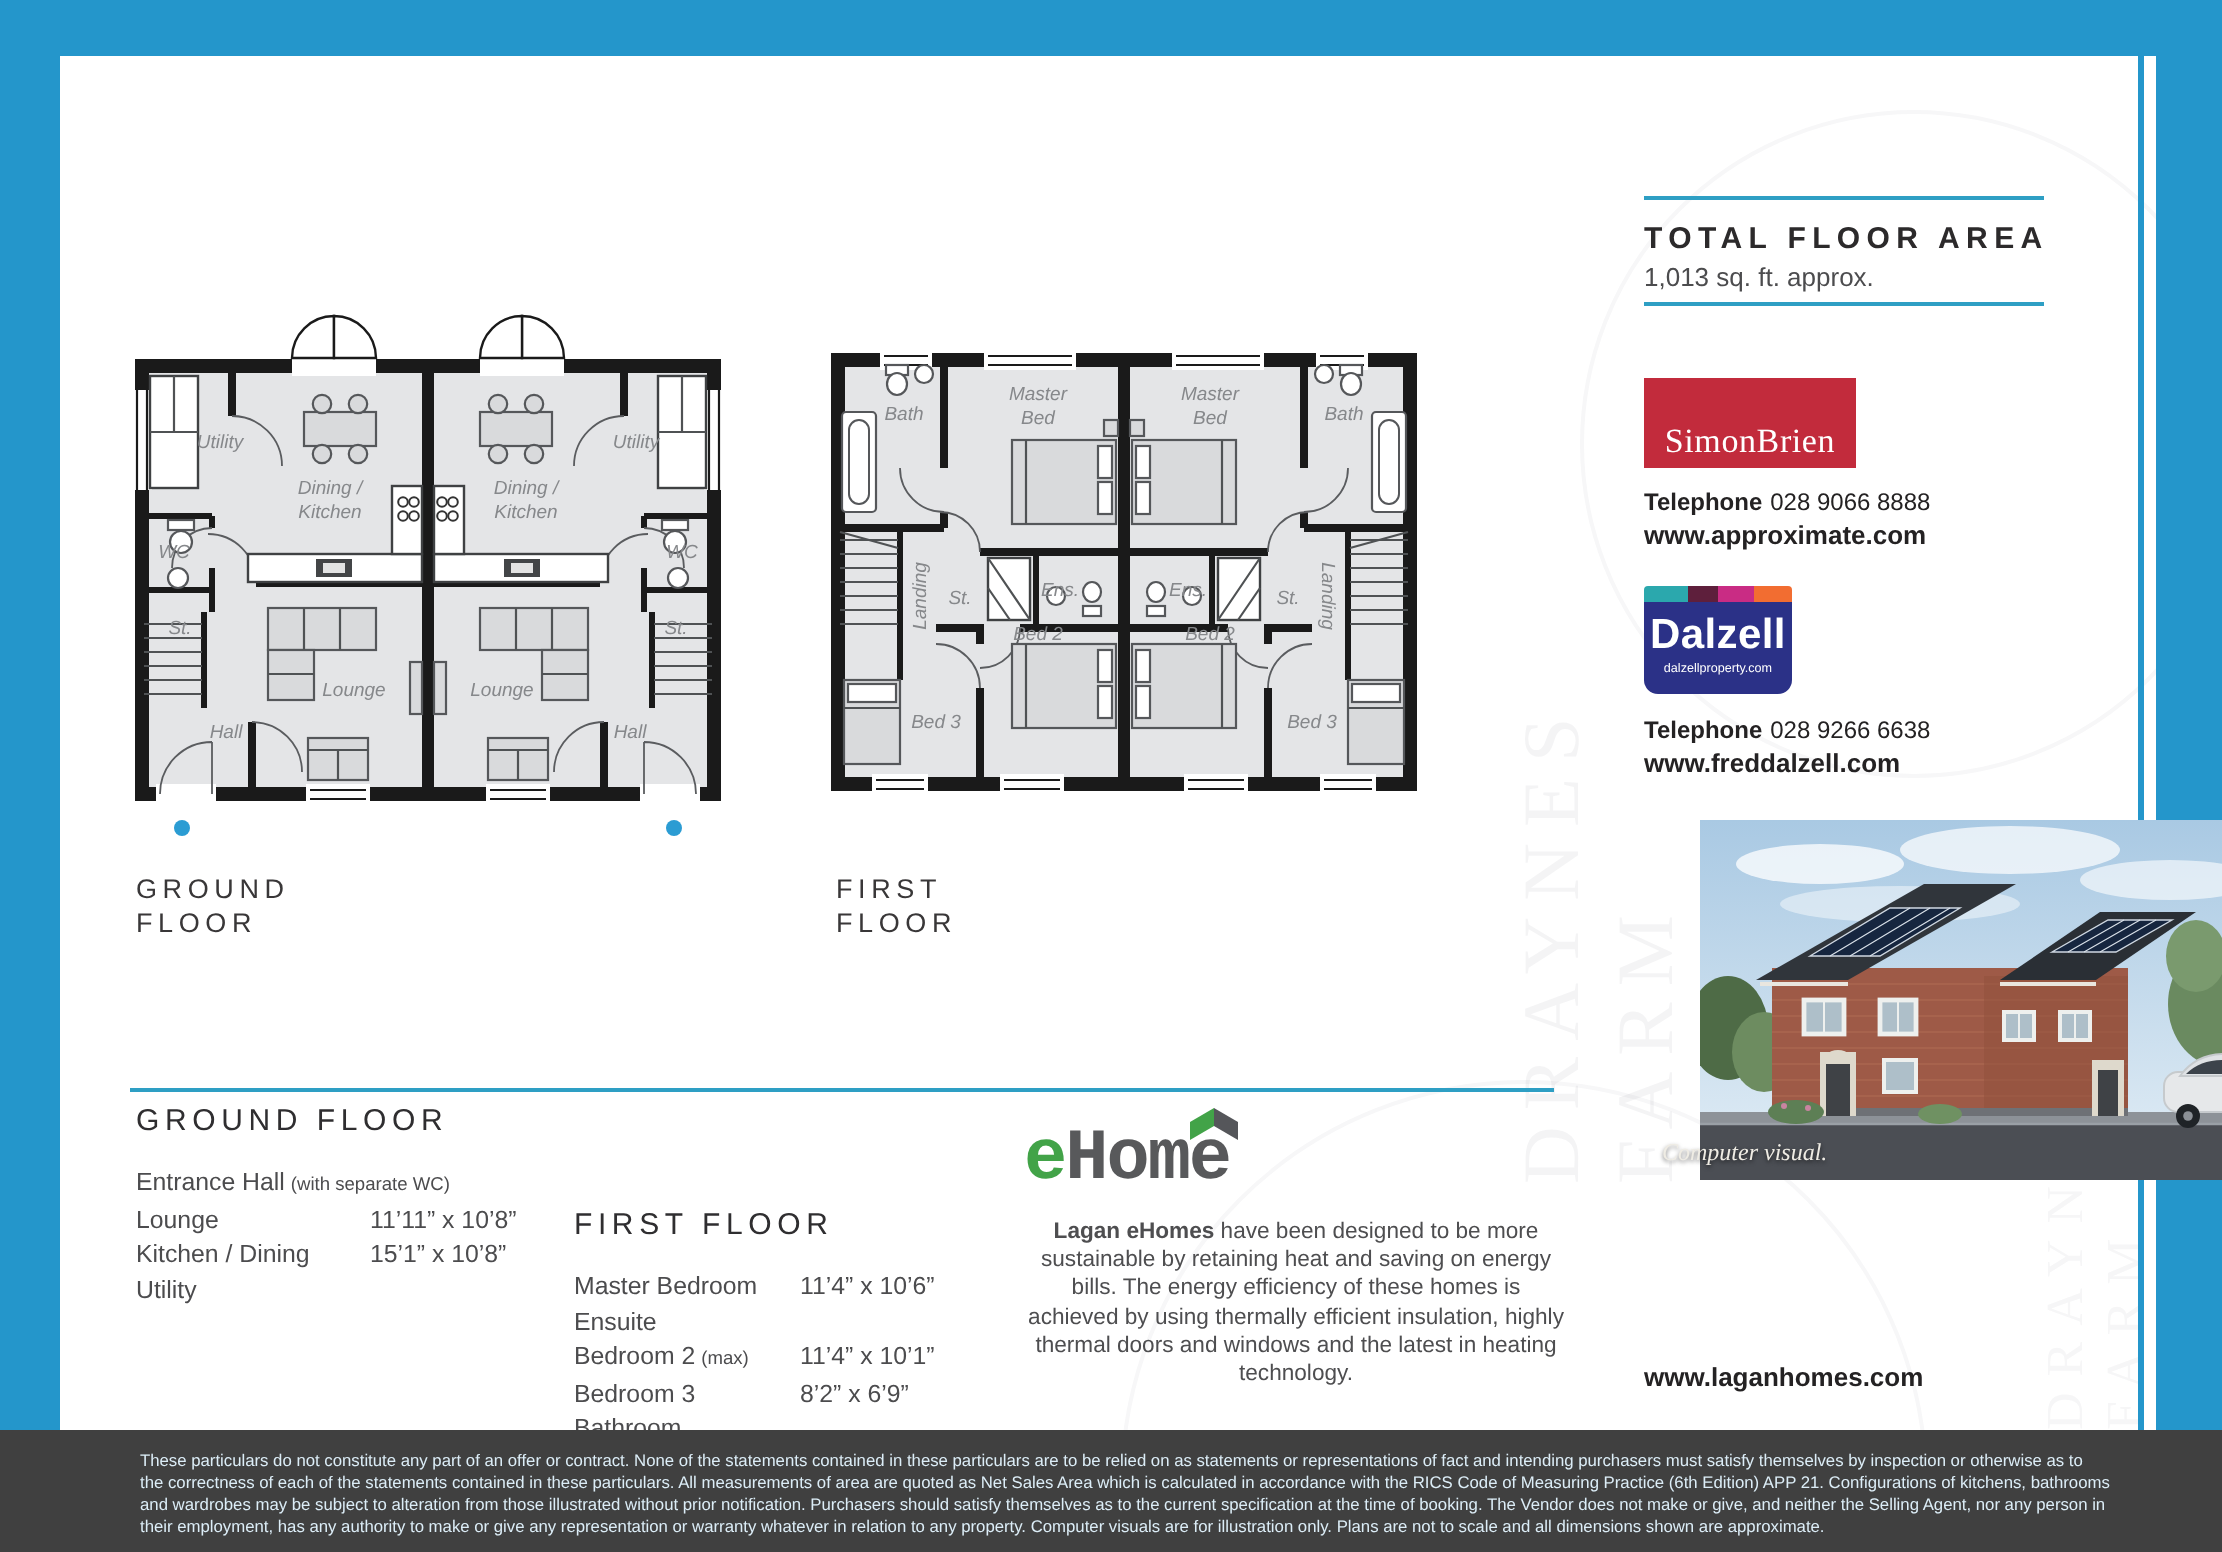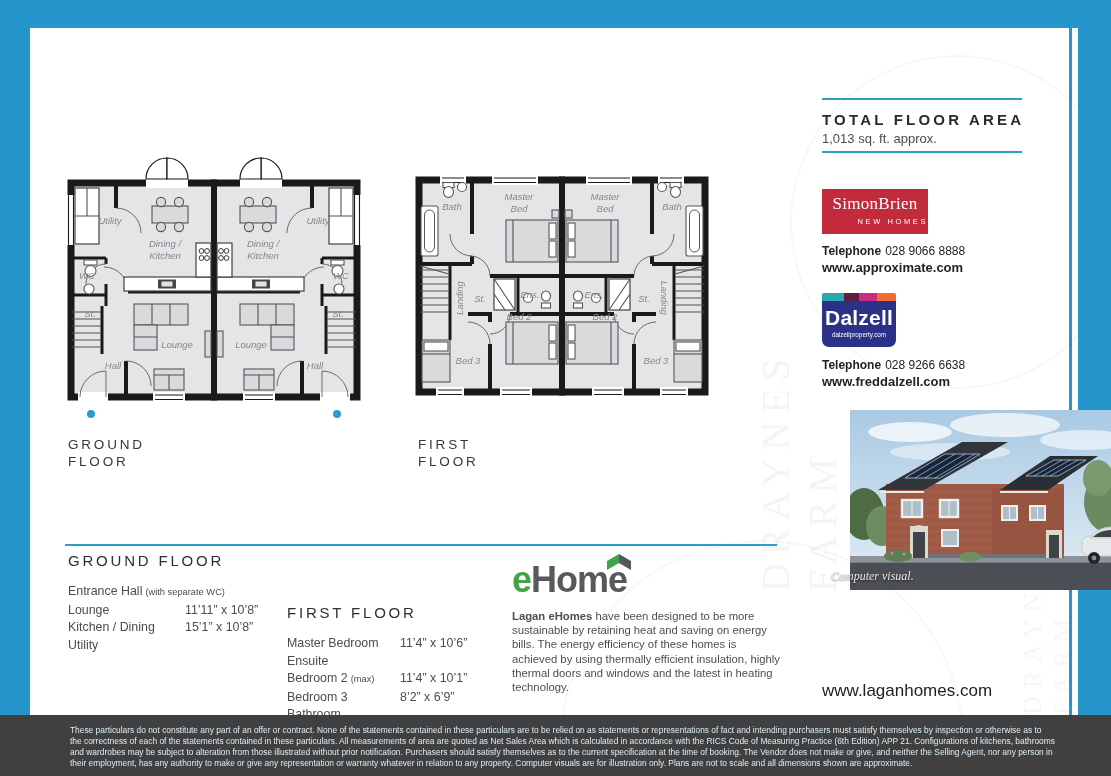--- a/index.html
+++ b/index.html
@@ -21,21 +21,21 @@
   .wm-text{writing-mode:vertical-rl;transform:rotate(180deg);font-family:"Liberation Serif",serif;
            color:rgba(50,55,75,0.055);letter-spacing:8px;}
   .wm-circle{border-radius:50%;border:2px solid rgba(40,40,60,0.035);}
 
   
   .title{left:822px;top:50px;font-size:28px;font-weight:600;letter-spacing:0.5px;color:#222021;z-index:1;}
   .rule{height:2px;background:#2e9fc4;z-index:1;}
   .tfa{left:822px;top:111px;font-size:15px;font-weight:600;letter-spacing:3.2px;color:#2c2a2b;z-index:1;}
   .tfa-val{left:822px;top:131px;font-size:13px;color:#4c4c4e;z-index:1;}
   .sb-box{left:822px;top:189px;width:106px;height:45px;background:#c22b3c;color:#fff;text-align:center;
-          box-sizing:border-box;padding-top:5px;z-index:1;}
+          box-sizing:border-box;padding-top:22px;z-index:1;}
   .sb-name{font-family:"Liberation Serif",serif;font-size:17px;letter-spacing:0.3px;}
   .sb-tag{font-size:7.5px;letter-spacing:2.6px;margin-top:3px;text-align:right;}
   .tel{font-size:12px;color:#242223;z-index:1;}
   .tel b{margin-right:4px;}
   .web{font-size:13px;font-weight:700;color:#242223;z-index:1;}
   .dz{left:822px;top:293px;width:74px;z-index:1;}
   .dz-strip{display:flex;height:8px;border-radius:2px 2px 0 0;overflow:hidden;}
   .dz-s1{width:30%;background:#2ba8ad;}.dz-s2{width:20%;background:#5e1f3c;}
   .dz-s3{width:25%;background:#c92c84;}.dz-s4{width:25%;background:#f26d31;}
   .dz-box{height:46px;background:#2b3187;border-radius:0 0 7px 7px;color:#fff;text-align:center;}
@@ -47,21 +47,21 @@
   .photo-caption{position:absolute;left:9px;bottom:6px;font-family:"Liberation Serif",serif;
                  font-style:italic;font-size:12px;color:#efece4;text-shadow:0 1px 2px rgba(0,0,0,.6);}
 
   
   .lagan{left:822px;top:628px;z-index:1;font-size:31px;font-weight:700;letter-spacing:-0.8px;
          display:inline-block;}
   .lg-green{color:#42a348;}
   .lg-grey{color:#55565a;}
   .lg-reg{font-size:9px;color:#55565a;font-weight:400;vertical-align:baseline;}
   .lagan-mark{position:absolute;right:2px;top:-9px;}
-  .web3{left:822px;top:681px;font-size:17px;font-weight:400;color:#242223;z-index:1;}
+  .web3{left:822px;top:681px;font-size:13px;font-weight:700;color:#242223;z-index:1;}
 
   
   .plan{z-index:1;}
   .pl{font:italic 9.5px "Liberation Sans",sans-serif;fill:#86888b;text-anchor:middle;}
   .w3{stroke:#1a1a1a;stroke-width:3;fill:none;}
   .w4{stroke:#1a1a1a;stroke-width:4;fill:none;}
   .w5{stroke:#1a1a1a;stroke-width:5;fill:none;}
   .wl{stroke:#1a1a1a;stroke-width:1.1;fill:none;}
   .tl{stroke:#4f5254;stroke-width:1.1;fill:none;}
   .arc2{stroke:#5a5c5f;stroke-width:0.9;fill:none;}
@@ -78,25 +78,25 @@
   .sched{z-index:1;}
   .sched h3{font-size:15px;letter-spacing:2.8px;font-weight:500;color:#2f2e30;margin:0 0 14px 0;}
   .row{display:flex;font-size:12.4px;color:#4c4c4e;line-height:17.6px;white-space:nowrap;}
   .nm{flex-shrink:0;}
   .g .nm{width:117px;}
   .f .nm{width:113px;}
   .note{font-size:9.3px;margin-left:3px;}
 
   
   .ehome{left:512px;top:561px;width:278px;z-index:1;}
-  .ehome-logo{position:relative;display:inline-block;font-size:36px;font-weight:700;letter-spacing:-1px;line-height:38px;}
+  .ehome-logo{position:relative;display:inline-block;font-size:36px;font-weight:700;letter-spacing:-1px;line-height:38px;font-family:Liberation Mono, monospace;}
   .e-green{color:#42a348;}
   .e-grey{color:#58595b;}
   .ehome-mark{position:absolute;right:-4px;top:-7px;}
-  .ehome-text{margin:10px 0 0 0;font-size:11.3px;line-height:14.2px;color:#4e4e50;width:272px;}
+  .ehome-text{margin:10px 0 0 0;font-size:11.3px;line-height:14.2px;color:#4e4e50;width:272px;text-align:center;}
 </style>
 </head>
 <body>
 
 <div class="page">
 
   <div class="abs wm wm-circle" style="left:790px;top:55px;width:330px;height:330px;"></div>
   <div class="abs wm wm-circle" style="left:560px;top:540px;width:400px;height:400px;"></div>
   <div class="abs wm wm-text" style="left:752px;top:292px;height:300px;font-size:40px;">DRAYNES FARM</div>
   <div class="abs wm wm-text" style="left:1018px;top:555px;height:160px;font-size:26px;opacity:.8;">DRAYNES FARM</div>

